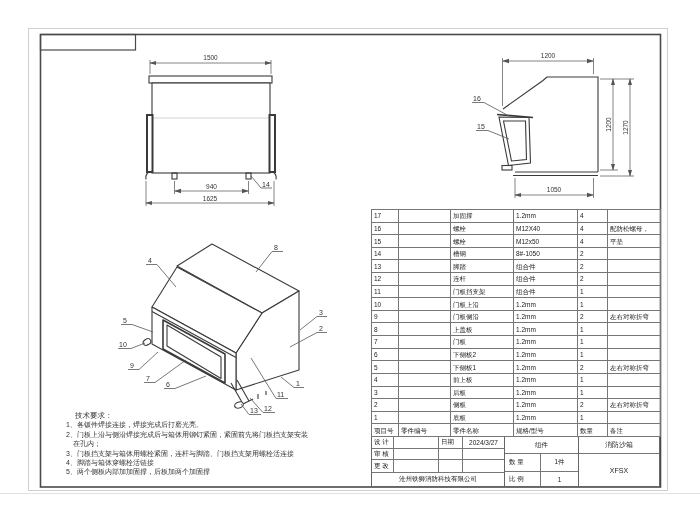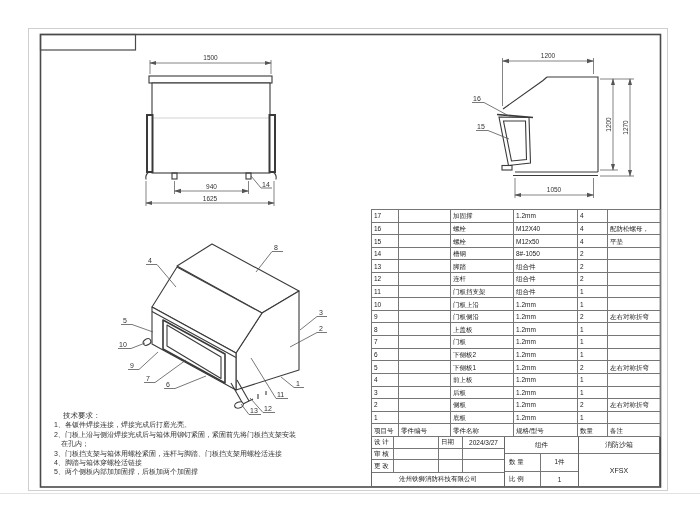--- a/index.html
+++ b/index.html
@@ -36,21 +36,21 @@
   .tb-row:last-child { border-bottom:none; }
   .tb-cell {
     border-right:1px solid #777; display:flex; align-items:center;
     padding:0 2px; overflow:hidden; white-space:nowrap;
   }
   .tb-cell:last-child { border-right:none; }
   .tb-center { justify-content:center; padding:0; }
   .tb-fill { flex:1; }
   
   #technotes {
-    position:absolute; left:54px; top:411px; width:262px;
+    position:absolute; left:66px; top:411px; width:262px;
     font-size:7px; line-height:9.4px; color:#333; white-space:nowrap;
   }
   #technotes .tn-title { padding-left:9px; font-size:7.5px; }
   #technotes .tn-indent { padding-left:7px; }
 </style>
 </head>
 <body>
 
 <div class="sheet">
 

